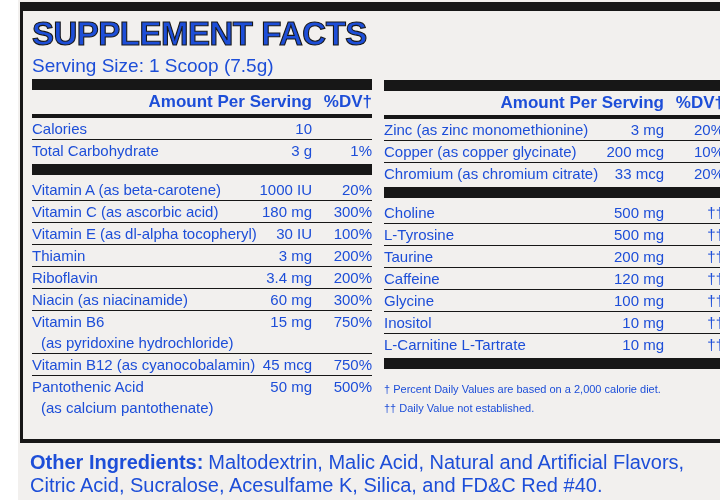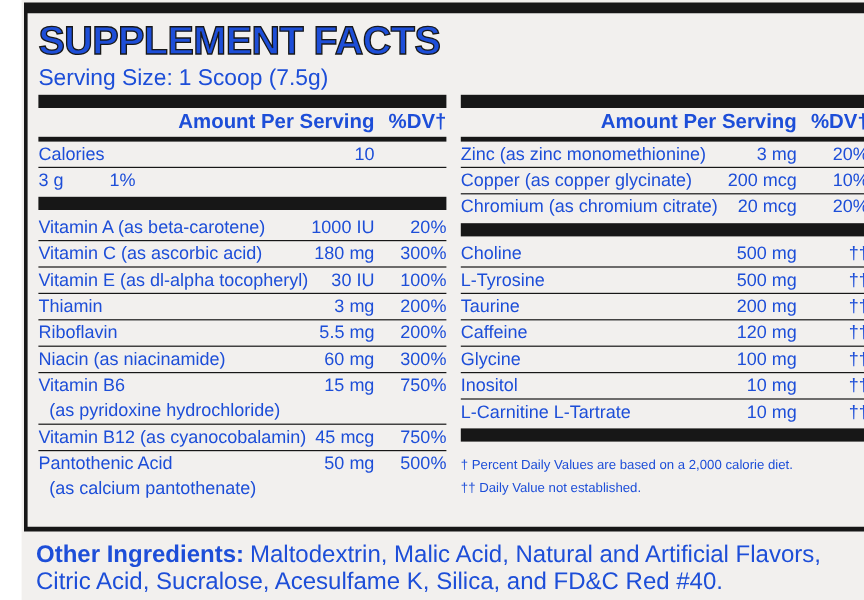--- a/index.html
+++ b/index.html
@@ -23,21 +23,21 @@
   }
   .title{
     margin-top:4px;
     font-size:33px;font-weight:bold;letter-spacing:-0.5px;
     -webkit-text-stroke:1.1px #171717;
     line-height:38px;white-space:nowrap;
   }
   .serv{font-size:19px;line-height:21px;margin-top:2px;white-space:nowrap;}
   .serv .lbl{font-weight:normal;margin-right:5px;}
   .cols{display:flex;gap:12px;margin-top:3px;}
-  .col{flex:1;min-width:0;display:flex;flex-direction:column;}
+  .col{flex:1;min-width:0;display:flex;flex-direction:column;justify-content:center;}
   .colbar{height:11px;background:#171717;}
   .secbar{height:11px;background:#171717;margin-top:3px;margin-bottom:4px;}
   .hdr{
     display:flex;justify-content:flex-end;align-items:baseline;
     font-weight:bold;font-size:17px;line-height:20px;
     padding:2px 0 2px;border-bottom:4px solid #171717;white-space:nowrap;
   }
   .hdr .dv-h{width:60px;text-align:right;}
   .row{
     display:flex;align-items:baseline;
@@ -78,20 +78,21 @@
           <span>Amount Per Serving</span>
           <span class="dv-h">%DV†</span>
         </div>
 
         <div class="row">
           <span class="name">Calories</span>
           <span class="amt">10</span>
           <span class="dv"></span>
         </div>
         <div class="row nb">
+          <span class="name">Total Carbohydrate</span>
           <span class="amt">3 g</span>
           <span class="dv">1%</span>
         </div>
 
         <div class="secbar"></div>
 
         <div class="row">
           <span class="name">Vitamin A (as beta-carotene)</span>
           <span class="amt">1000 IU</span>
           <span class="dv">20%</span>
@@ -106,21 +107,21 @@
           <span class="amt">30 IU</span>
           <span class="dv">100%</span>
         </div>
         <div class="row">
           <span class="name">Thiamin</span>
           <span class="amt">3 mg</span>
           <span class="dv">200%</span>
         </div>
         <div class="row">
           <span class="name">Riboflavin</span>
-          <span class="amt">5.5 mg</span>
+          <span class="amt">3.4 mg</span>
           <span class="dv">200%</span>
         </div>
         <div class="row">
           <span class="name">Niacin (as niacinamide)</span>
           <span class="amt">60 mg</span>
           <span class="dv">300%</span>
         </div>
         <div class="row nb">
           <span class="name">Vitamin B6</span>
           <span class="amt">15 mg</span>
@@ -160,21 +161,21 @@
           <span class="amt">3 mg</span>
           <span class="dv">20%</span>
         </div>
         <div class="row">
           <span class="name">Copper (as copper glycinate)</span>
           <span class="amt">200 mcg</span>
           <span class="dv">10%</span>
         </div>
         <div class="row nb">
           <span class="name">Chromium (as chromium citrate)</span>
-          <span class="amt">20 mcg</span>
+          <span class="amt">33 mcg</span>
           <span class="dv">20%</span>
         </div>
 
         <div class="secbar"></div>
 
         <div class="row">
           <span class="name">Choline</span>
           <span class="amt">500 mg</span>
           <span class="dv">††</span>
         </div>

